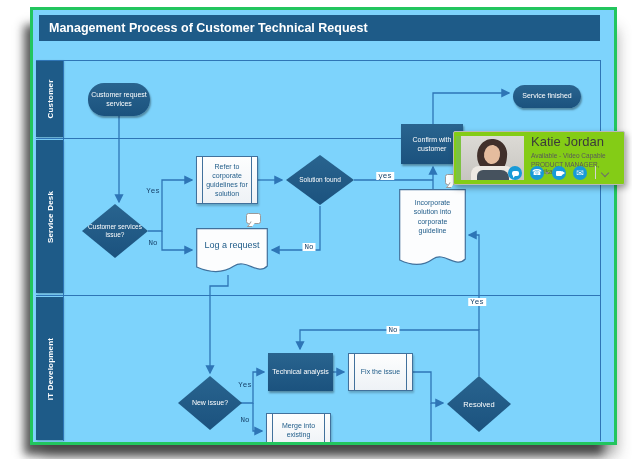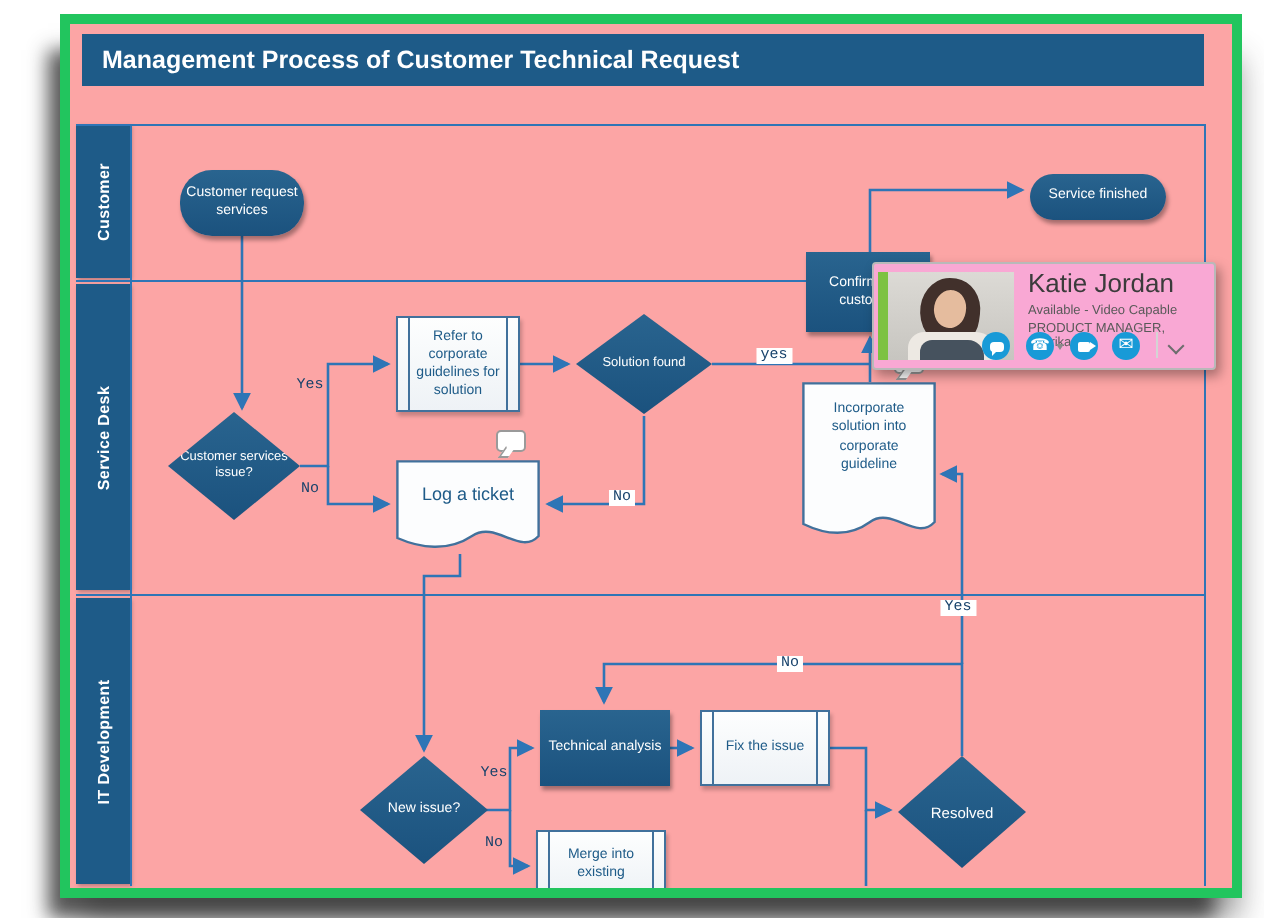--- a/index.html
+++ b/index.html
@@ -1,20 +1,20 @@
 <!DOCTYPE html>
 <html><head>
 <meta charset="utf-8">
 <style>
   html,body{margin:0;padding:0;background:#FFFFFF;}
   #canvas{position:relative;width:632px;height:459px;background:#FFFFFF;overflow:hidden;
           font-family:"Liberation Sans", sans-serif;}
   
-  #page{position:absolute;left:30px;top:7px;width:581px;height:432px;background:#fca5a5;
-        border:5px solid #22c55e;overflow:hidden;
+  #page{position:absolute;left:30px;top:7px;width:581px;height:432px;background:#7dd3fc;
+        border:3px solid #22c55e;overflow:hidden;
         box-shadow:-10px 14px 9px -4px rgba(45,45,45,.8), 5px 16px 14px -6px rgba(45,45,45,.45);}
   #title-bar{position:absolute;left:6px;top:5px;width:561px;height:26px;background:#1E5B88;
              color:#fff;font-size:12.5px;font-weight:bold;line-height:26px;padding-left:10px;
              box-sizing:border-box;}
   
   .lane-bar{position:absolute;left:3px;width:27px;background:#1E5B88;z-index:1;
             box-shadow:1px 1px 2px rgba(0,0,0,.25);}
   .lane-bar span{position:absolute;left:50%;top:50%;transform:translate(-50%,-50%) rotate(-90deg);
             white-space:nowrap;color:#fff;font-size:8px;font-weight:bold;letter-spacing:.2px;}
   .lane-line{position:absolute;background:#2E75B6;z-index:1;}
@@ -36,21 +36,21 @@
   
   .edge-label{position:absolute;z-index:4;font-size:7.5px;color:#17426B;transform:translate(-50%,-50%);font-family:Liberation Mono, monospace;}
   .onl{background:#fff;padding:0 2px;}
   
   .comment{position:absolute;z-index:3;width:13px;height:9px;border:1px solid #9a9a9a;
            border-radius:2.5px;background:#fff;}
   .comment:after{content:"";position:absolute;left:2px;bottom:-4px;width:4px;height:4px;
            background:#fff;border-left:1px solid #9a9a9a;border-bottom:1px solid #9a9a9a;
            transform:skewX(-35deg);border-top:1px solid #fff;}
   
-  #contact-card{position:absolute;left:436px;top:131px;width:170px;height:52px;background:#f9a8d4;
+  #contact-card{position:absolute;left:453px;top:131px;width:170px;height:52px;background:#84cc16;
            border:1px solid #b9b9b9;border-radius:2px;z-index:10;
            box-shadow:2px 3px 6px rgba(0,0,0,.35);}
   #presence-bar{position:absolute;left:2px;top:4px;width:5px;height:44px;background:#7DC242;}
   #contact-photo{position:absolute;left:7px;top:4px;width:63px;height:44px;overflow:hidden;
            background:linear-gradient(180deg,#DCDAD5,#C7C5C0);}
   .hair{position:absolute;left:16px;top:3px;width:30px;height:34px;background:#41302B;
         border-radius:50% 50% 45% 55%;transform:rotate(8deg);}
   .face{position:absolute;left:23px;top:9px;width:16px;height:19px;background:#E5BC9E;
         border-radius:50% 50% 48% 52%;transform:rotate(10deg);}
   .shirt{position:absolute;left:10px;top:30px;width:44px;height:16px;background:#EDE9E3;
@@ -157,21 +157,21 @@
       </div>
     <div class="shape dark diamond" style="left:253px;top:145px;width:68px;height:50px;">
       <span>Solution found</span>
       </div>
 
     <div class="comment" style="left:213px;top:203px;"></div>
     <div class="doc" style="left:163px;top:218px;width:72px;height:50px;">
       <svg width="72" height="50">
         <path d="M0.7,0.7 L71.3,0.7 L71.3,38 C62,48 50,30 38,38 C26,46 12,44 0.7,39 Z" fill="#FCFDFE" stroke="#41719C" stroke-width="1.2"></path>
       </svg>
-      <div class="doc-text" style="top:12px;font-size:9px;">Log a ticket</div>
+      <div class="doc-text" style="top:12px;font-size:9px;">Log a request</div>
     </div>
 
     <div class="comment" style="left:412px;top:164px;"></div>
     <div class="doc" style="left:366px;top:179px;width:67px;height:84px;">
       <svg width="67" height="84">
         <path d="M0.7,0.7 L66.3,0.7 L66.3,70 C57,80 45,62 34,70 C23,78 11,76 0.7,71 Z" fill="#FCFDFE" stroke="#41719C" stroke-width="1.2"></path>
       </svg>
       <div class="doc-text" style="top:9px;font-size:7px;line-height:1.35;padding:0 6px;">Incorporate solution into corporate guideline</div>
     </div>
 

